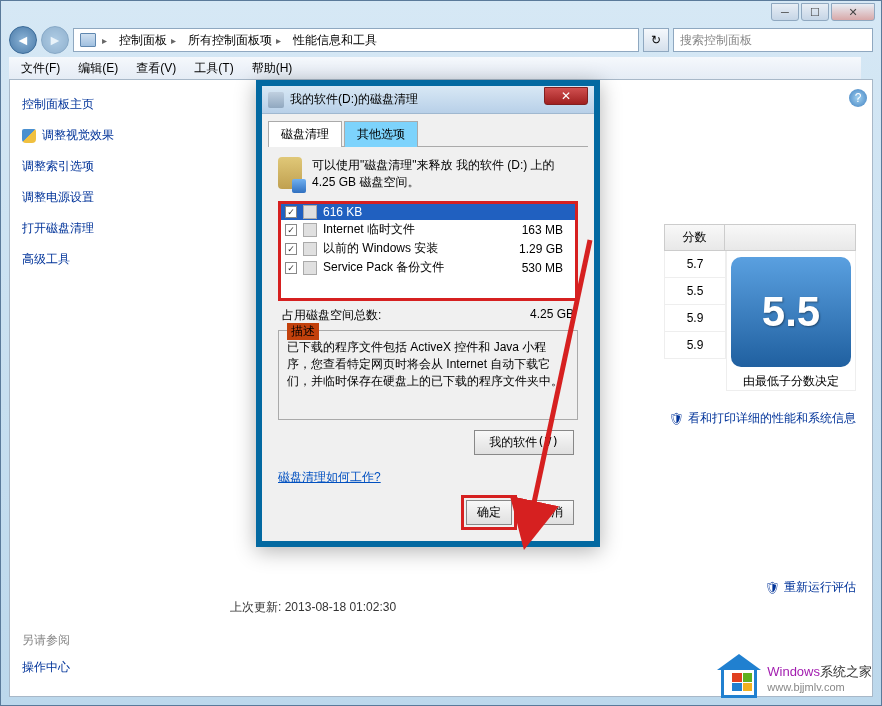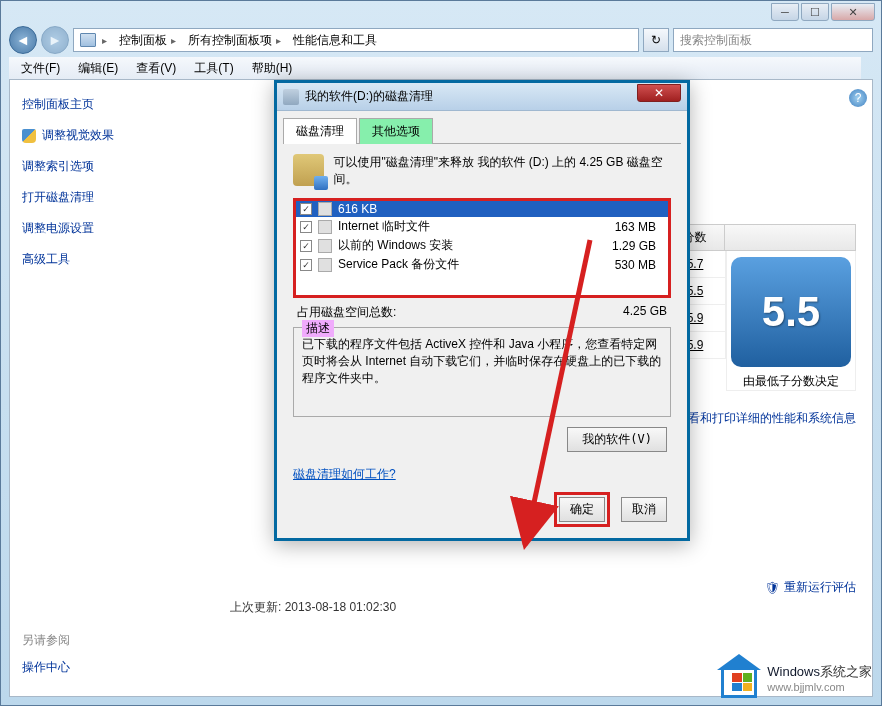--- a/index.html
+++ b/index.html
@@ -31,70 +31,70 @@
 .shield-ico { width: 14px; height: 14px; background: linear-gradient(135deg, #4a90d0 50%, #f0c040 50%); border-radius: 2px 2px 4px 4px; }
 .sidebar-footer { position: absolute; bottom: 20px; left: 12px; font-size: 12px; }
 .sidebar-footer-h { color: #888; margin-bottom: 10px; }
 .sidebar-footer-link { color: #003399; cursor: pointer; }
 
 .main-panel { flex: 1; padding: 16px; font-size: 12px; position: relative; }
 .score-table { position: absolute; right: 16px; top: 144px; }
 .score-header { display: flex; background: linear-gradient(#f8f8f8, #e8e8e8); border: 1px solid #ccc; font-size: 12px; }
 .score-header-cell { padding: 4px 12px; border-right: 1px solid #ccc; text-align: center; }
 .score-row { display: flex; border: 1px solid #eee; border-top: none; }
-.score-cell { padding: 6px 12px; text-align: center; width: 60px; text-decoration: underline; }
+.score-cell { padding: 6px 12px; text-align: center; width: 60px; }
 .big-score { width: 120px; height: 110px; background: linear-gradient(#5aa0e0, #2060a0); border-radius: 10px; display: flex; align-items: center; justify-content: center; color: #fff; font-size: 42px; font-weight: bold; margin: 6px auto; text-shadow: 1px 1px 2px rgba(0,0,0,0.4); }
 .big-score-label { font-size: 12px; text-align: center; }
 .detail-link { position: absolute; right: 16px; top: 330px; display: flex; align-items: center; gap: 4px; color: #003399; cursor: pointer; font-size: 12px; }
 .rerun-link { position: absolute; right: 16px; bottom: 100px; display: flex; align-items: center; gap: 4px; color: #003399; cursor: pointer; font-size: 12px; }
 .last-update { position: absolute; left: 0; bottom: 80px; font-size: 12px; color: #333; }
 
 
-.dialog { position: absolute; left: 274px; top: 80px; width: 416px; background: #f0f0f0; border: 3px solid #0369a1; box-shadow: 0 4px 20px rgba(0,0,0,0.3); z-index: 100; }
+.dialog { position: absolute; left: 256px; top: 80px; width: 344px; background: #f0f0f0; border: 6px solid #0369a1; box-shadow: 0 4px 20px rgba(0,0,0,0.3); z-index: 100; }
 .dlg-titlebar { height: 28px; background: linear-gradient(#d8e8f5, #b8d0e8); display: flex; align-items: center; padding: 0 6px; font-size: 12px; border-bottom: 1px solid #a0b8d0; }
 .dlg-title-icon { width: 16px; height: 16px; background: linear-gradient(#c0d0e0, #90a8c0); border-radius: 2px; margin-right: 6px; }
 .dlg-title { flex: 1; }
 .dlg-close { width: 44px; height: 18px; background: linear-gradient(#d05050, #a02020); border: 1px solid #802020; border-radius: 0 0 3px 3px; display: flex; align-items: center; justify-content: center; color: #fff; font-size: 12px; cursor: pointer; margin-top: -8px; }
 .dlg-body { padding: 6px; }
 .tab-strip { display: flex; border-bottom: 1px solid #aaa; margin-bottom: 10px; }
-.tab { padding: 4px 12px; font-size: 12px; background: #86efac; border: 1px solid #aaa; border-bottom: none; margin-right: 2px; cursor: pointer; position: relative; top: 1px; }
+.tab { padding: 4px 12px; font-size: 12px; background: #7dd3fc; border: 1px solid #aaa; border-bottom: none; margin-right: 2px; cursor: pointer; position: relative; top: 1px; }
 .tab.active { background: #fff; }
 .dlg-info { display: flex; gap: 10px; padding: 0 10px 10px; font-size: 12px; }
 .cleanup-icon { width: 32px; height: 32px; background: linear-gradient(#e0c878, #c0a050); border-radius: 4px; position: relative; }
 .cleanup-icon::after { content: ""; position: absolute; right: -4px; bottom: -4px; width: 14px; height: 14px; background: linear-gradient(#70b0f0, #3070c0); border-radius: 2px; }
 .files-label { font-size: 12px; padding: 0 10px 4px; }
 .file-list { margin: 0 10px; border: 3px solid #d62020; height: 100px; background: #fff; overflow: hidden; font-family: SimSun, monospace; font-size: 12px; }
 .file-row { display: flex; align-items: center; padding: 1px 4px; gap: 6px; }
 .file-row.selected { background: #2060c0; color: #fff; }
 .file-cb { width: 12px; height: 12px; border: 1px solid #888; background: #fff; display: flex; align-items: center; justify-content: center; font-size: 9px; color: #333; }
 .file-ico { width: 14px; height: 14px; background: #e0e0e0; border: 1px solid #aaa; }
 .file-name { flex: 1; }
 .file-size { text-align: right; padding-right: 8px; }
 .total-row { display: flex; justify-content: space-between; padding: 6px 14px; font-size: 12px; font-family: SimSun, monospace; }
 .desc-box { margin: 0 10px; border: 1px solid #aaa; padding: 8px; font-size: 12px; font-family: SimSun, monospace; line-height: 1.4; height: 90px; position: relative; }
-.desc-label { position: absolute; top: -8px; left: 8px; background: #f0abfc; padding: 0 4px; font-size: 12px; font-family: "Microsoft YaHei"; }
+.desc-label { position: absolute; top: -8px; left: 8px; background: #c2410c; padding: 0 4px; font-size: 12px; font-family: "Microsoft YaHei"; }
 .view-files-btn { float: right; margin: 10px 14px 0 0; padding: 3px 14px; font-size: 12px; background: linear-gradient(#f8f8f8, #e0e0e0); border: 1px solid #888; cursor: pointer; font-family: SimSun, monospace; }
 .help-link { clear: both; display: block; padding: 14px 10px 0; color: #0050c0; font-size: 12px; text-decoration: underline; cursor: pointer; }
 .dlg-buttons { padding: 14px 14px 10px; text-align: right; display: flex; justify-content: flex-end; gap: 16px; }
 .dlg-btn { padding: 3px 10px; font-size: 12px; background: linear-gradient(#f8f8f8, #e0e0e0); border: 1px solid #888; cursor: pointer; font-family: SimSun, monospace; }
 .dlg-btn.ok { outline: 3px solid #d62020; outline-offset: 2px; }
 
 
 .arrow-svg { position: absolute; left: 350px; top: 230px; z-index: 200; pointer-events: none; }
 
 
 .watermark { position: absolute; right: 10px; bottom: 8px; display: flex; align-items: center; gap: 8px; z-index: 300; }
 .wm-logo { width: 40px; height: 40px; position: relative; }
 .wm-house { width: 36px; height: 28px; border: 3px solid #2080d0; border-top: none; position: absolute; bottom: 0; left: 2px; }
 .wm-roof { width: 0; height: 0; border-left: 22px solid transparent; border-right: 22px solid transparent; border-bottom: 16px solid #2080d0; position: absolute; top: -4px; left: -2px; }
 .wm-win { position: absolute; bottom: 4px; left: 8px; width: 20px; height: 18px; display: grid; grid-template: 1fr 1fr / 1fr 1fr; gap: 1px; }
 .wm-win div:nth-child(1){background:#e04020;} .wm-win div:nth-child(2){background:#60b020;} .wm-win div:nth-child(3){background:#2080d0;} .wm-win div:nth-child(4){background:#f0b020;}
 .wm-text { font-size: 13px; }
 .wm-text .line1 { color: #333; }
-.wm-text .line1 span { color: #0f172a; }
+.wm-text .line1 span { color: #a21caf; }
 .wm-text .line2 { color: #888; font-size: 11px; }
 .help-icon { position: absolute; right: 14px; top: 88px; width: 18px; height: 18px; border-radius: 50%; background: radial-gradient(#a0d0f0, #4080c0); color: #fff; display: flex; align-items: center; justify-content: center; font-size: 12px; z-index: 50; }
 </style>
 </head>
 <body>
 
 <div class="window-frame">
   <div class="titlebar-controls">
     <div class="tbc">─</div>
     <div class="tbc">☐</div>
@@ -141,24 +141,24 @@
     <div class="sidebar">
       <div class="sidebar-title">控制面板主页</div>
       <div class="sidebar-link">
           <div class="shield-ico"></div>
           <span>调整视觉效果</span>
         </div>
       <div class="sidebar-link">
           <span>调整索引选项</span>
         </div>
       <div class="sidebar-link">
+          <span>调整电源设置</span>
+        </div>
+      <div class="sidebar-link">
           <span>打开磁盘清理</span>
-        </div>
-      <div class="sidebar-link">
-          <span>调整电源设置</span>
         </div>
       <div class="sidebar-link">
           <span>高级工具</span>
         </div>
       <div class="sidebar-footer">
         <div class="sidebar-footer-h">另请参阅</div>
         <div class="sidebar-footer-link">操作中心</div>
       </div>
     </div>
 

